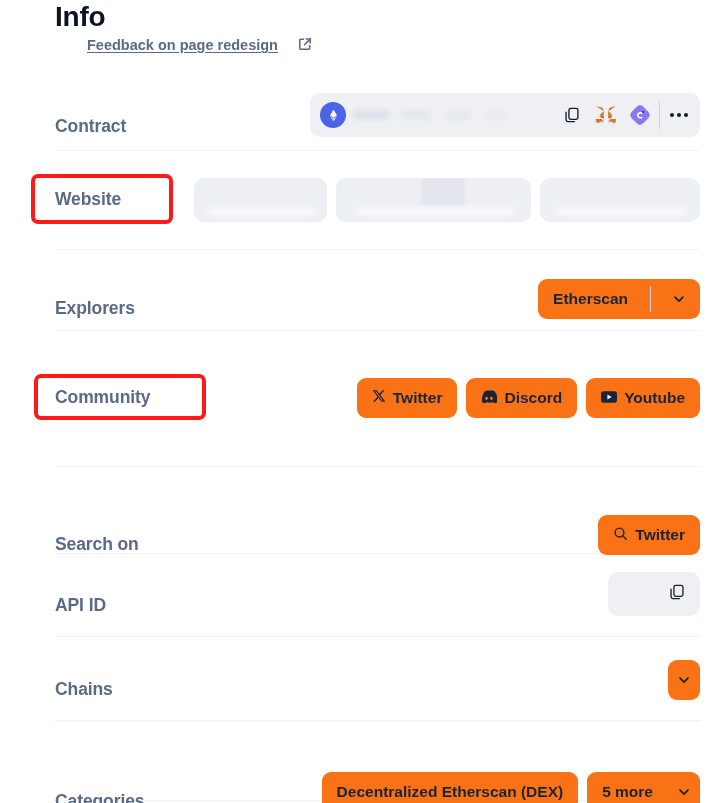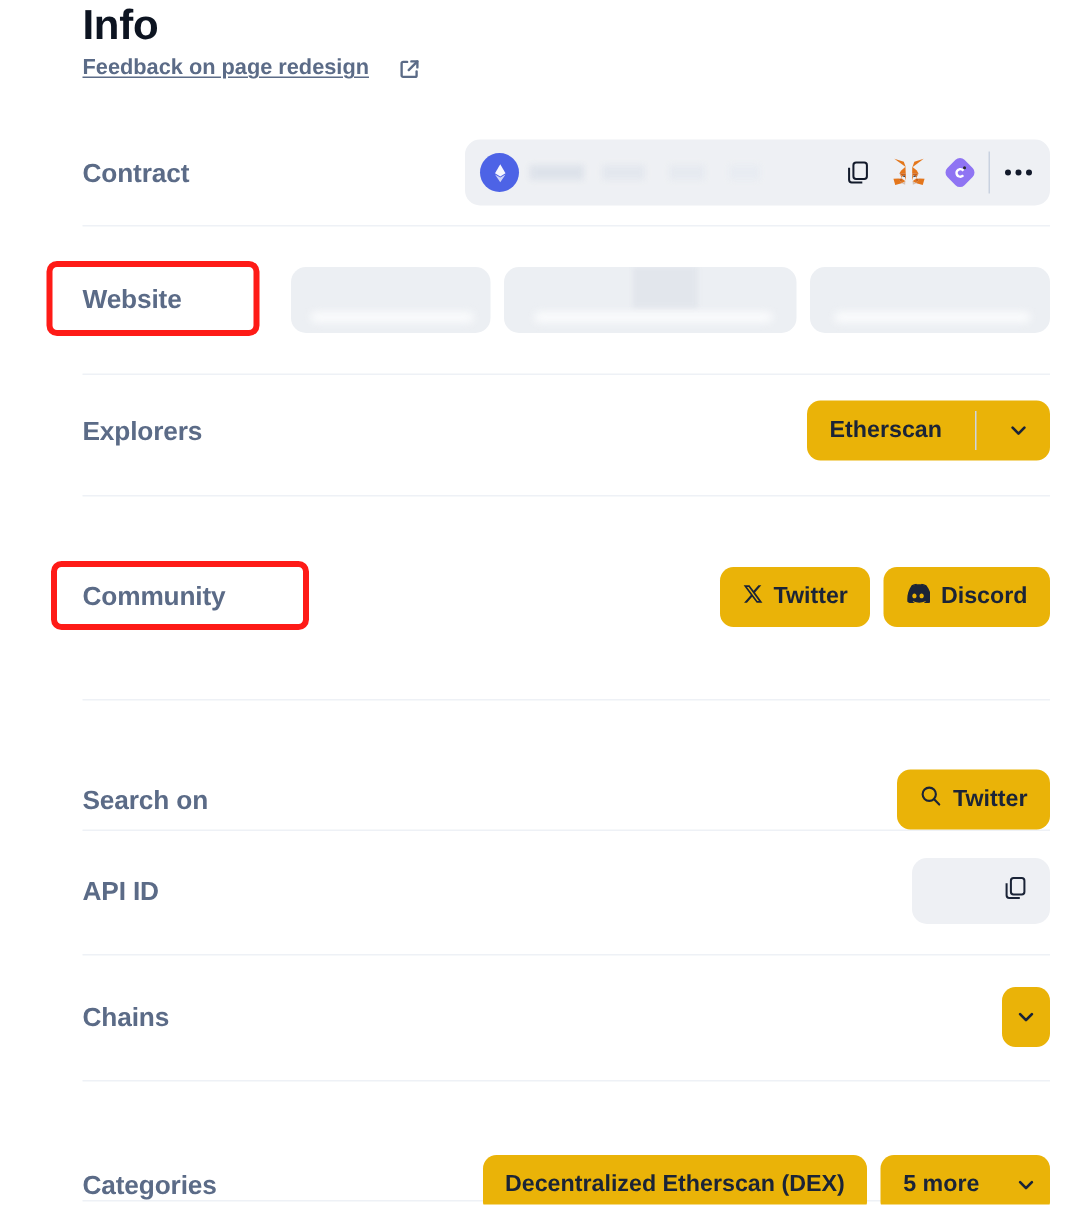--- a/index.html
+++ b/index.html
@@ -11,50 +11,50 @@
   }
   .panel { position: relative; width: 720px; height: 803px; overflow: hidden; }
 
   
   .header { position: absolute; left: 55px; top: 2px; }
   .title {
     font-size: 28px; font-weight: 700; color: #0d1421;
     letter-spacing: -0.2px; line-height: 30px;
   }
   .feedback-link {
-    display: inline-flex; align-items: flex-end; gap: 20px;
+    display: inline-flex; align-items: flex-start; gap: 20px;
     margin-top: 5px; font-size: 14.5px; font-weight: 700;
     color: #5b6b87; text-decoration: underline;
-    text-underline-offset: 2px; cursor: pointer;
+    text-underline-offset: 2px; cursor: pointer; margin-left: 32px;
   }
   .ext-icon { width: 14px; height: 14px; display: block; }
 
   
   .row {
     position: absolute; left: 55px; width: 645px;
-    display: flex; align-items: center; justify-content: space-between;
+    display: flex; align-items: flex-end; justify-content: space-between;
   }
   .row-label {
     font-size: 17.5px; font-weight: 700; color: #5b6b87;
     letter-spacing: -0.1px; white-space: nowrap;
   }
   .row-value {
     display: flex; align-items: center; justify-content: flex-end;
     flex-wrap: wrap; gap: 9px; row-gap: 9px;
   }
   .sep {
     position: absolute; left: 55px; width: 645px; height: 1px;
     background: #eef1f6;
   }
 
   
   .chip {
     display: inline-flex; align-items: center; gap: 7px;
     height: 40px; padding: 0 15px;
-    background: #eab308; border-radius: 9px;
+    background: #f97316; border-radius: 9px;
     font-size: 15.5px; font-weight: 700; color: #1b2437;
     white-space: nowrap; cursor: pointer;
   }
   .chip.compound { padding: 0; overflow: hidden; }
   .chip.compound .c-main {
     display: inline-flex; align-items: center; height: 40px; padding: 0 15px;
   }
   .chip.compound .c-div { width: 1px; height: 26px; background: #cdd5e2; }
   .chip.compound .c-caret {
     display: inline-flex; align-items: center; justify-content: center;
@@ -223,21 +223,21 @@
 
   <div class="row" style="top:178px;height:44px">
     <div class="row-label">Website</div>
     <div class="row-value">
       <span class="redacted r1"></span>
       <span class="redacted r2"></span>
       <span class="redacted r3"></span>
     </div>
   </div>
 
-  <div class="row" style="top:265px;height:44px">
+  <div class="row" style="top:275px;height:44px">
     <div class="row-label">Explorers</div>
     <div class="row-value">
       <span class="chip compound">
         <span class="c-main">Etherscan</span>
         <span class="c-div"></span>
         <span class="c-caret">
           <svg class="caret" viewBox="0 0 16 16" fill="none" stroke="#1b2437" stroke-width="2" stroke-linecap="round" stroke-linejoin="round">
               <path d="M3.5 5.8 8 10.4l4.5-4.6"></path>
             </svg>
         </span>
@@ -257,20 +257,29 @@
         <span>Twitter</span>
       </span>
       <span class="chip">
         <span>
           <svg width="16" height="13" viewBox="0 0 24 19" fill="#1b2437">
               <path d="M20.3 1.6A19.7 19.7 0 0 0 15.4.1l-.3.6a18.3 18.3 0 0 1 4.4 1.4c-2.2-1.2-4.4-1.7-6.5-1.7s-4.3.5-6.5 1.7A18.3 18.3 0 0 1 10.9.7L10.6.1A19.7 19.7 0 0 0 5.7 1.6C1.9 7.2.9 12.6 1.4 17.9a19.9 19.9 0 0 0 6 3l1.3-2a13 13 0 0 1-2-1l.5-.4a14.2 14.2 0 0 0 12.1 0l.5.4a13 13 0 0 1-2 1l1.3 2a19.9 19.9 0 0 0 6-3c.6-6.1-1-11.5-4.8-16.3zM8.4 14.6c-1.2 0-2.1-1.1-2.1-2.4s.9-2.4 2.1-2.4 2.2 1.1 2.2 2.4-1 2.4-2.2 2.4zm7.2 0c-1.2 0-2.1-1.1-2.1-2.4s.9-2.4 2.1-2.4 2.2 1.1 2.2 2.4-1 2.4-2.2 2.4z"></path>
             </svg>
         </span>
         <span>Discord</span>
       </span>
+      <span class="chip">
+        <span>
+          <svg width="16" height="12" viewBox="0 0 24 17" fill="#1b2437">
+              <rect x="0" y="0" width="24" height="17" rx="4"></rect>
+              <path d="M9.6 4.6 16 8.5l-6.4 3.9z" fill="#eef0f4"></path>
+            </svg>
+        </span>
+        <span>Youtube</span>
+      </span>
     </div>
   </div>
 
   <div class="row" style="top:511px;height:44px">
     <div class="row-label">Search on</div>
     <div class="row-value">
       <span class="chip">
         <span>
           <svg width="15" height="15" viewBox="0 0 18 18" fill="none" stroke="#1b2437" stroke-width="1.7" stroke-linecap="round">
               <circle cx="7.8" cy="7.8" r="5.3"></circle>

